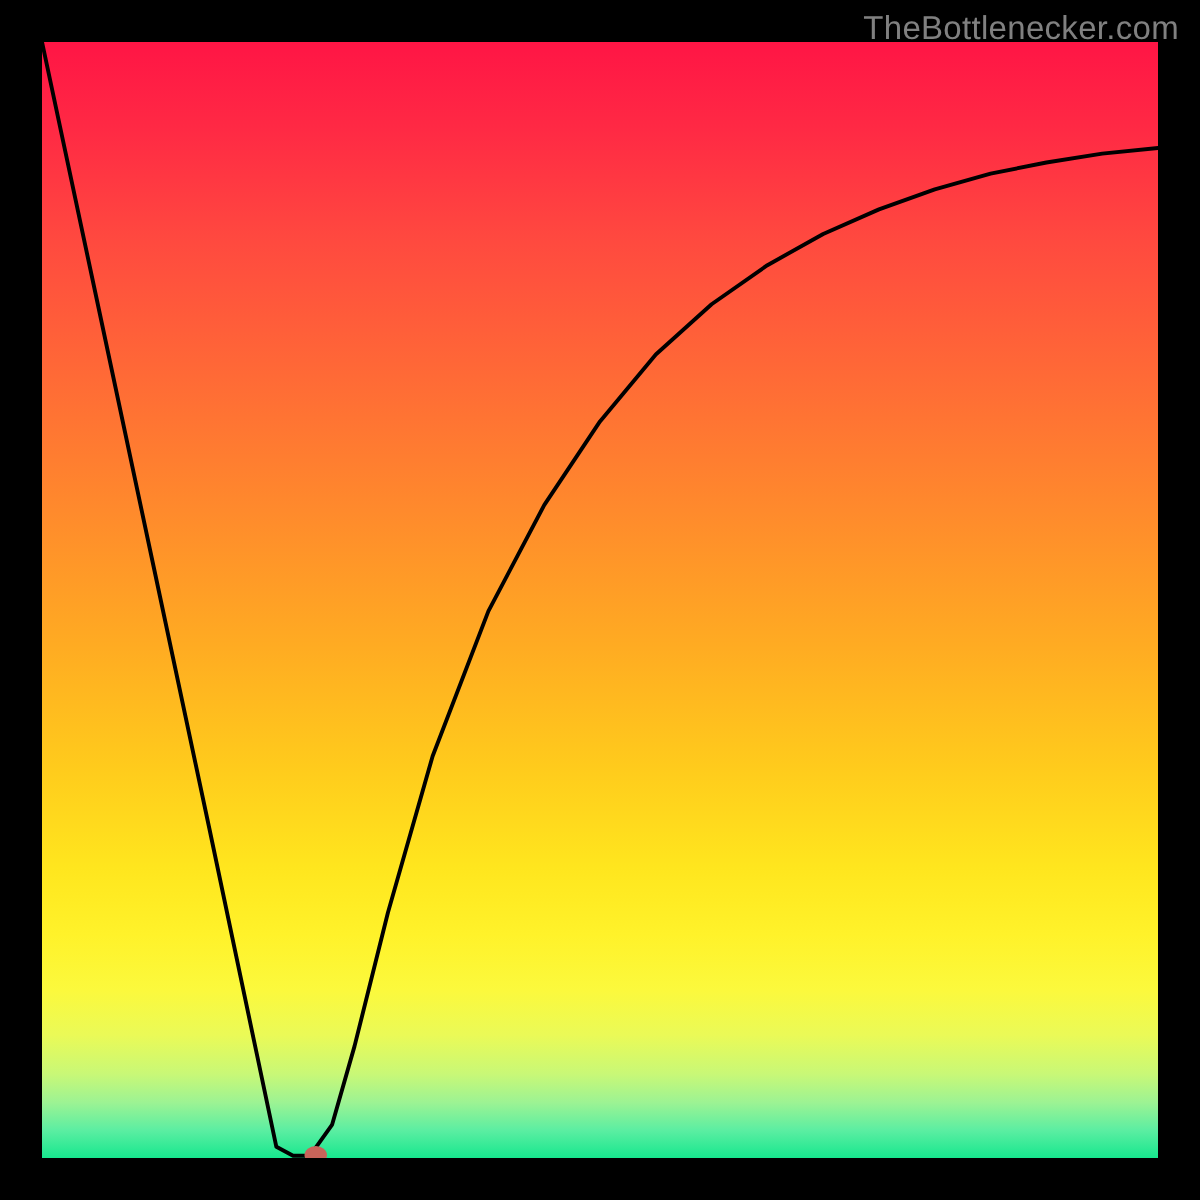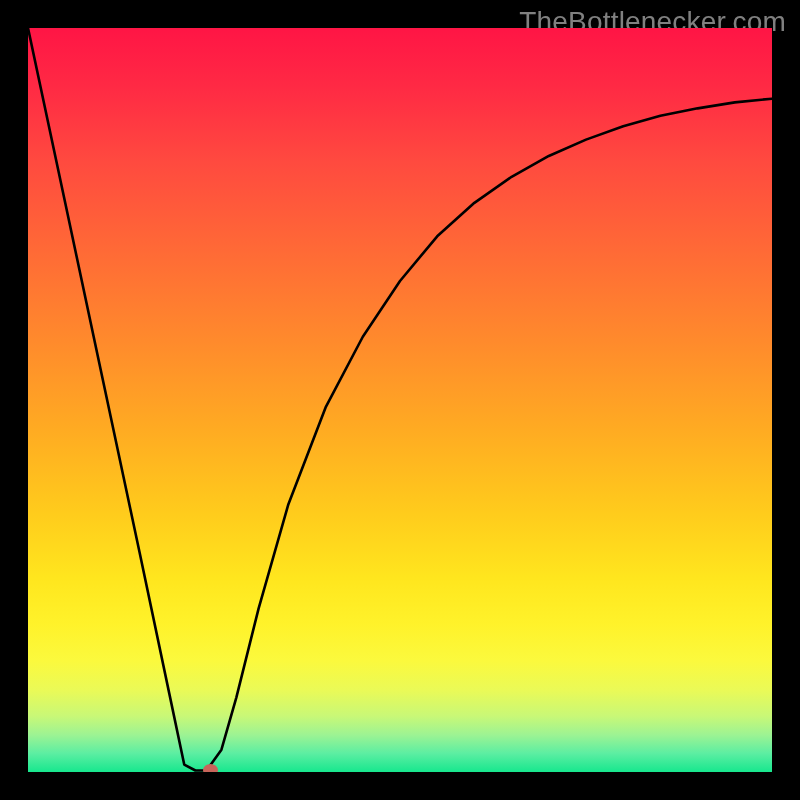--- a/index.html
+++ b/index.html
@@ -56,21 +56,21 @@
     width: 15px;
     height: 12px;
     border-radius: 50%;
     background: #c8645a;
   }
   .watermark {
     position: absolute;
     top: 6px;
     right: 14px;
     color: #808080;
-    font-size: 28px;
+    font-size: 22px;
     letter-spacing: 0.2px;
     font-weight: 400;
     user-select: none;
   }
 </style>
 </head>
 <body>
 
 <div class="frame">
   <div class="watermark">TheBottlenecker.com</div>

